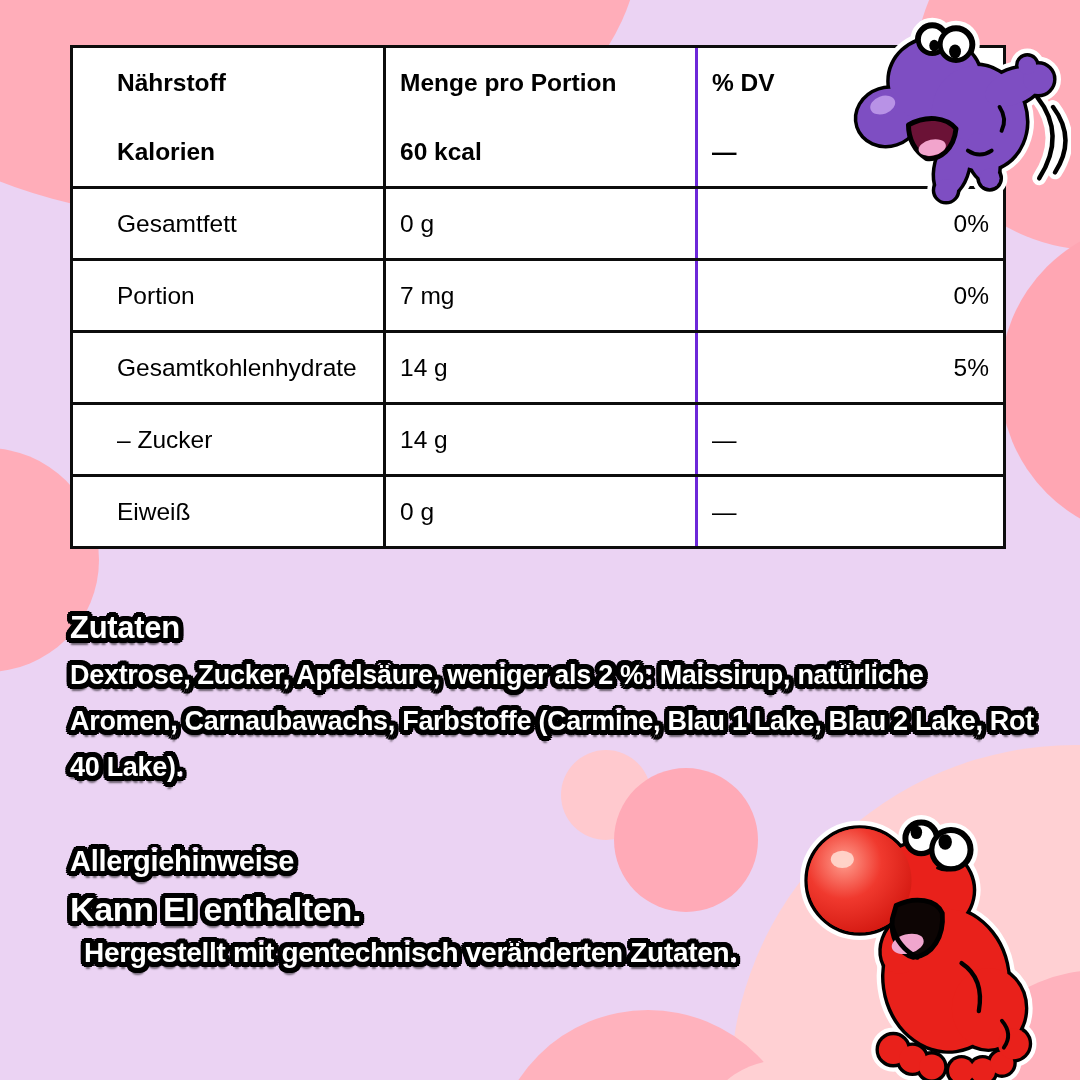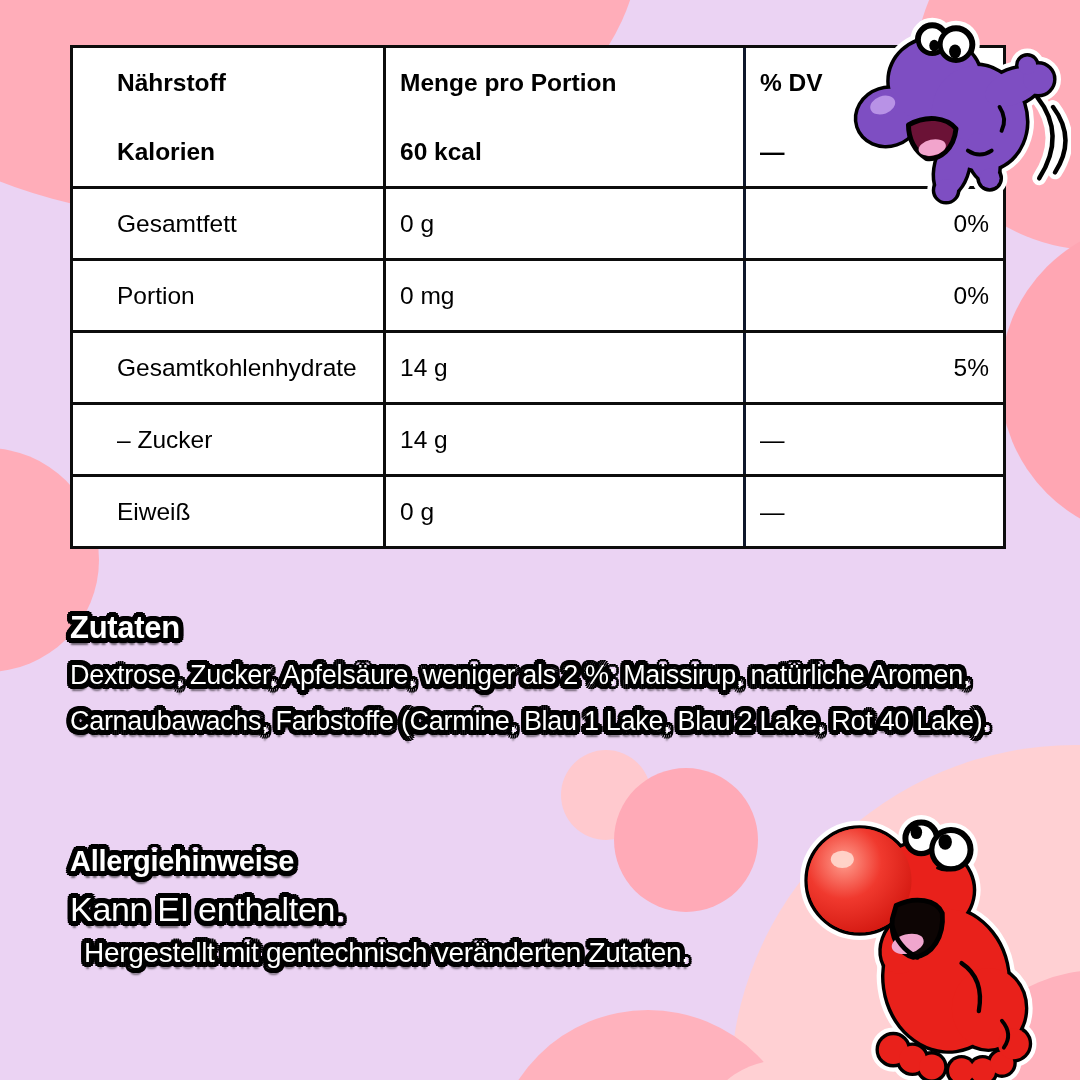--- a/index.html
+++ b/index.html
@@ -15,28 +15,28 @@
     position:absolute;left:70px;top:45px;width:936px;
     background:#ffffff;border:3px solid #0d0d0d;box-sizing:border-box;
   }
   .trow{display:flex;height:69px;}
   .trow + .trow{border-top:3px solid #0d0d0d;}
   .tcell{
     display:flex;align-items:center;box-sizing:border-box;
     padding:0 14px;font-size:24.5px;color:#000;white-space:nowrap;
   }
   .c1{width:313px;border-right:3px solid #0d0d0d;padding-left:44px;}
-  .c2{width:360px;border-right:3px solid #0f172a;}
+  .c2{width:312px;border-right:3px solid #6d28d9;}
   .c3{flex:1;}
   .c3.right{justify-content:flex-end;}
   .trow.bold .tcell{font-weight:700;}
 
   
   .sticker{
-    position:absolute;color:#ffffff;font-weight:400;letter-spacing:-0.3px;
+    position:absolute;color:#ffffff;font-weight:700;letter-spacing:-0.3px;
     text-shadow:
       -4px -4px 0 #000, -4px 4px 0 #000, 4px -4px 0 #000, 4px 4px 0 #000,
       -5px 0 0 #000, 5px 0 0 #000, 0 -5px 0 #000, 0 5px 0 #000,
       -2px -5px 0 #000, 2px -5px 0 #000, -2px 5px 0 #000, 2px 5px 0 #000,
       -5px -2px 0 #000, 5px -2px 0 #000, -5px 2px 0 #000, 5px 2px 0 #000,
       0 7px 2px rgba(0,0,0,0.55);
   }
   .h1{font-size:31px;font-weight:800;}
   .para{font-size:27px;line-height:46px;width:965px;}
   .zutaten-h{left:70px;top:610px;}
@@ -75,21 +75,21 @@
           <div class="tcell c2">60 kcal</div>
           <div class="tcell c3">—</div>
         </div>
         <div class="trow">
           <div class="tcell c1">Gesamtfett</div>
           <div class="tcell c2">0 g</div>
           <div class="tcell c3 right">0%</div>
         </div>
         <div class="trow">
           <div class="tcell c1">Portion</div>
-          <div class="tcell c2">0 mg</div>
+          <div class="tcell c2">7 mg</div>
           <div class="tcell c3 right">0%</div>
         </div>
         <div class="trow">
           <div class="tcell c1">Gesamtkohlenhydrate</div>
           <div class="tcell c2">14 g</div>
           <div class="tcell c3 right">5%</div>
         </div>
         <div class="trow">
           <div class="tcell c1">– Zucker</div>
           <div class="tcell c2">14 g</div>

